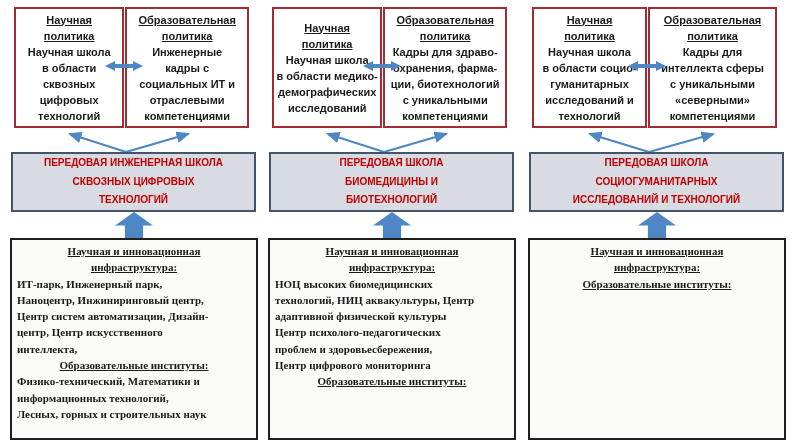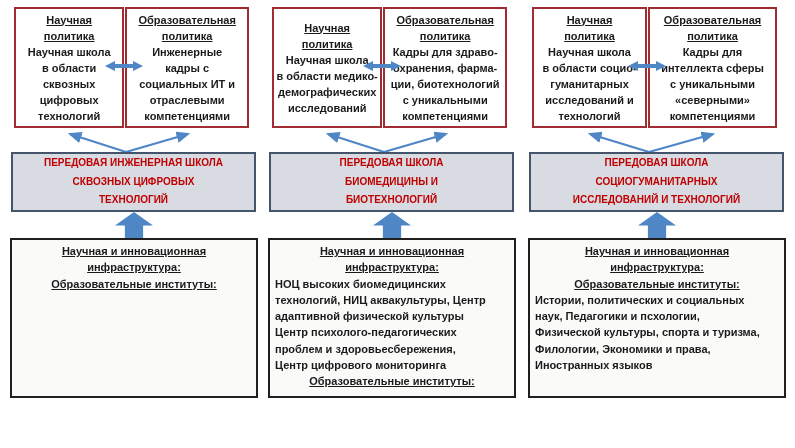--- a/index.html
+++ b/index.html
@@ -60,27 +60,28 @@
     font-size:10px;line-height:18.5px;
   }
   .block-arrow{
     position:absolute;top:212px;left:50%;
     transform:translateX(-50%);
     width:38px;height:26px;
     background:var(--arrow-blue);
     clip-path:polygon(50% 0,100% 52%,74% 52%,74% 100%,26% 100%,26% 52%,0 52%);
   }
   .infra-box{
-    position:absolute;top:238px;left:0;right:0;height:160px;
+    position:absolute;top:238px;left:0;right:0;height:202px;
     border:2.5px solid var(--infra-border);
     background:var(--infra-bg);
     padding:3px 5px;
     font-weight:bold;color:var(--text-black);
     font-size:11px;line-height:16.3px;
     overflow:hidden;
+    font-family:Liberation Serif, serif;
   }
   .infra-header{text-align:center;text-decoration:underline;}
   .infra-body{text-align:left;}
   svg line{stroke:var(--arrow-blue);stroke-width:2.3;}
   .dbl{fill:var(--arrow-blue);}
   .ah{fill:var(--arrow-blue);}
 </style>
 </head>
 <body>
 
@@ -121,21 +122,29 @@
     </svg>
     <div class="school-box">
       <div class="pre">ПЕРЕДОВАЯ ИНЖЕНЕРНАЯ ШКОЛА
 СКВОЗНЫХ ЦИФРОВЫХ
 ТЕХНОЛОГИЙ</div>
     </div>
     <div class="block-arrow"></div>
     <div class="infra-box">
       <div class="infra-header pre">Научная и инновационная
 инфраструктура:</div>
+      <div class="infra-body pre">ИТ-парк, Инженерный парк,
+Наноцентр, Инжиниринговый центр,
+Центр систем автоматизации, Дизайн-
+центр, Центр искусственного
+интеллекта,</div>
       <div class="infra-header">Образовательные институты:</div>
+      <div class="infra-body pre">Физико-технический, Математики и
+информационных технологий,
+Лесных, горных и строительных наук</div>
     </div>
   </div>
 
   <div class="column" style="left:268px;width:248px;">
     <div class="top-row">
       <div class="policy-box">
         <div class="pre u">Научная
 политика</div>
         <div class="pre">Научная школа
 в области медико-
@@ -219,21 +228,16 @@
     <div class="school-box">
       <div class="pre">ПЕРЕДОВАЯ ШКОЛА
 СОЦИОГУМАНИТАРНЫХ
 ИССЛЕДОВАНИЙ И ТЕХНОЛОГИЙ</div>
     </div>
     <div class="block-arrow"></div>
     <div class="infra-box">
       <div class="infra-header pre">Научная и инновационная
 инфраструктура:</div>
       <div class="infra-header">Образовательные институты:</div>
-      <div class="infra-body pre">Истории, политических и социальных
-наук, Педагогики и псхологии,
-Физической культуры, спорта и туризма,
-Филологии, Экономики и права,
-Иностранных языков</div>
     </div>
   </div>
 
 </div>
 
 </body></html>

